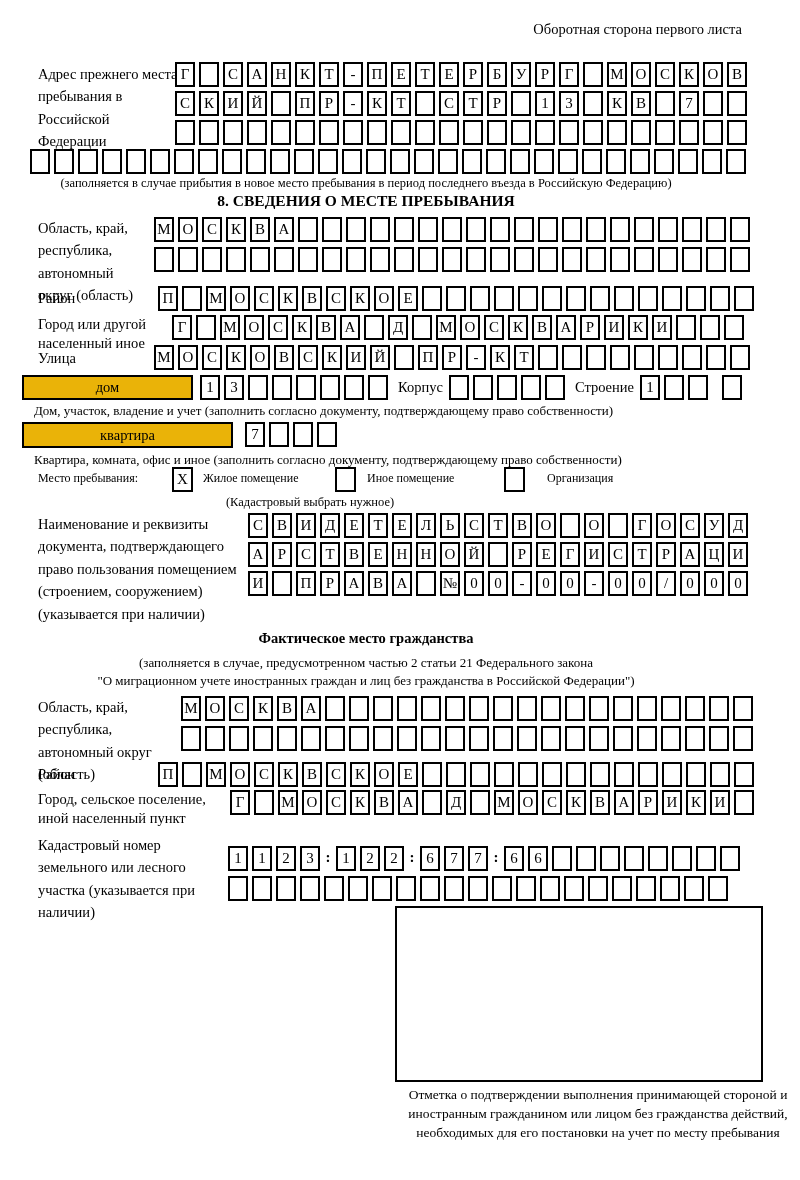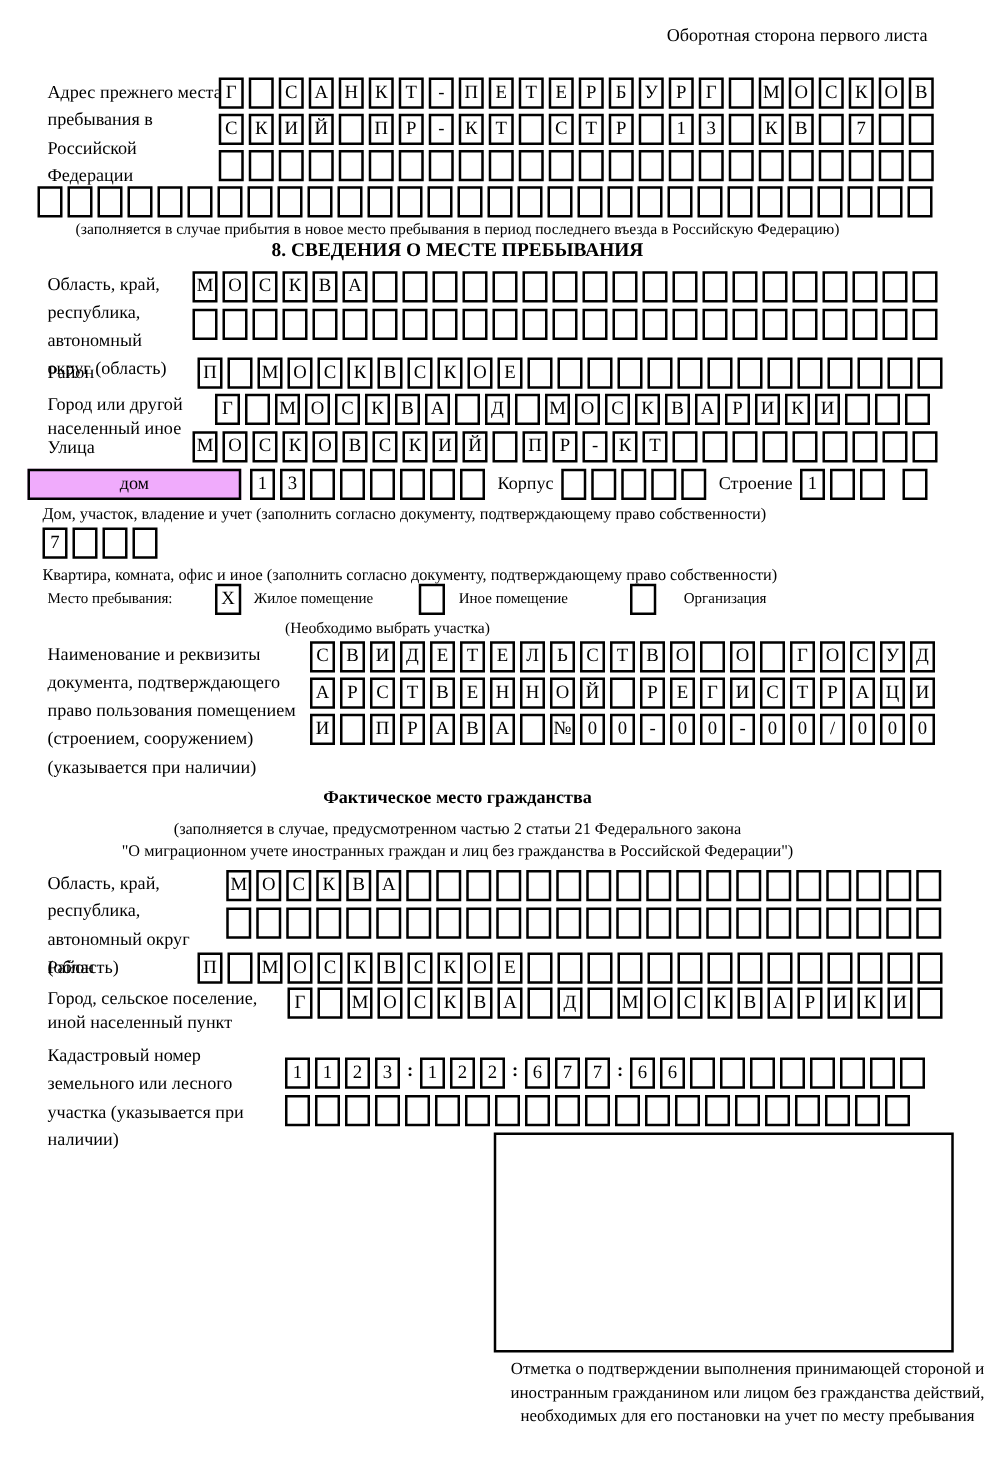--- a/index.html
+++ b/index.html
@@ -14,21 +14,21 @@
   .bold{font-weight:bold;}
   .cellrow{display:flex;gap:4px;align-items:flex-start;}
   .cell{
     box-sizing:border-box;flex:0 0 auto;width:20px;height:25px;
     border:2px solid #000;text-align:center;font-size:15px;line-height:21px;
     background:#fff;
   }
   .cellsep{flex:0 0 auto;width:8px;text-align:center;font-size:15px;line-height:23px;font-weight:bold;}
   .fieldbox{
     box-sizing:border-box;border:2px solid #000;height:25px;
-    text-align:center;font-size:14.5px;line-height:21px;flex:0 0 auto;background:#f0abfc;
+    text-align:center;font-size:14.5px;line-height:21px;flex:0 0 auto;background:#eab308;
   }
   .rowflex{display:flex;align-items:flex-start;}
   .chk{
     box-sizing:border-box;position:absolute;width:21px;height:25px;border:2px solid #000;
     text-align:center;font-size:15px;line-height:21px;background:#fff;
   }
   .inlinelbl{position:absolute;font-size:12px;line-height:1.4;}
   .stamp-box{box-sizing:border-box;border:2px solid #000;background:#fff;}
 </style>
 </head>
@@ -319,37 +319,38 @@
       <span class="cell"></span>
       <span class="cell"></span>
     </span>
   <span class="cellrow" style="margin-left:14px;">
       <span class="cell"></span>
     </span>
 </div>
 <div class="abs" style="left:34px;top:403px;font-size:13px;">Дом, участок, владение и учет (заполнить согласно документу, подтверждающему право собственности)</div>
 
 <div class="abs rowflex" style="left:22px;top:422px;">
+  <span class="fieldbox" style="width:211px;height:26px;line-height:22px;">квартира</span>
   <span class="cellrow" style="margin-left:12px;">
       <span class="cell">7</span>
       <span class="cell"></span>
       <span class="cell"></span>
       <span class="cell"></span>
     </span>
 </div>
 <div class="abs" style="left:34px;top:452px;font-size:13px;">Квартира, комната, офис и иное (заполнить согласно документу, подтверждающему право собственности)</div>
 
 <div class="inlinelbl" style="left:38px;top:470px;">Место пребывания:</div>
 <span class="chk" style="left:172px;top:467px;">X</span>
 <div class="inlinelbl" style="left:203px;top:470px;">Жилое помещение</div>
 <span class="chk" style="left:335px;top:467px;"></span>
 <div class="inlinelbl" style="left:367px;top:470px;">Иное помещение</div>
 <span class="chk" style="left:504px;top:467px;"></span>
 <div class="inlinelbl" style="left:547px;top:470px;">Организация</div>
-<div class="abs cap" style="left:180px;top:495px;width:260px;text-align:center;">(Необходимо выбрать участка)</div>
+<div class="abs cap" style="left:180px;top:495px;width:260px;text-align:center;">(Кадастровый выбрать нужное)</div>
 
 <div class="abs lbl" style="left:38px;top:513px;width:215px;">Наименование и реквизиты документа, подтверждающего право пользования помещением (строением, сооружением) (указывается при наличии)</div>
 <div class="abs cellrow" style="left:248px;top:513px;">
     <span class="cell">С</span>
     <span class="cell">В</span>
     <span class="cell">И</span>
     <span class="cell">Д</span>
     <span class="cell">Е</span>
     <span class="cell">Т</span>
     <span class="cell">Е</span>

